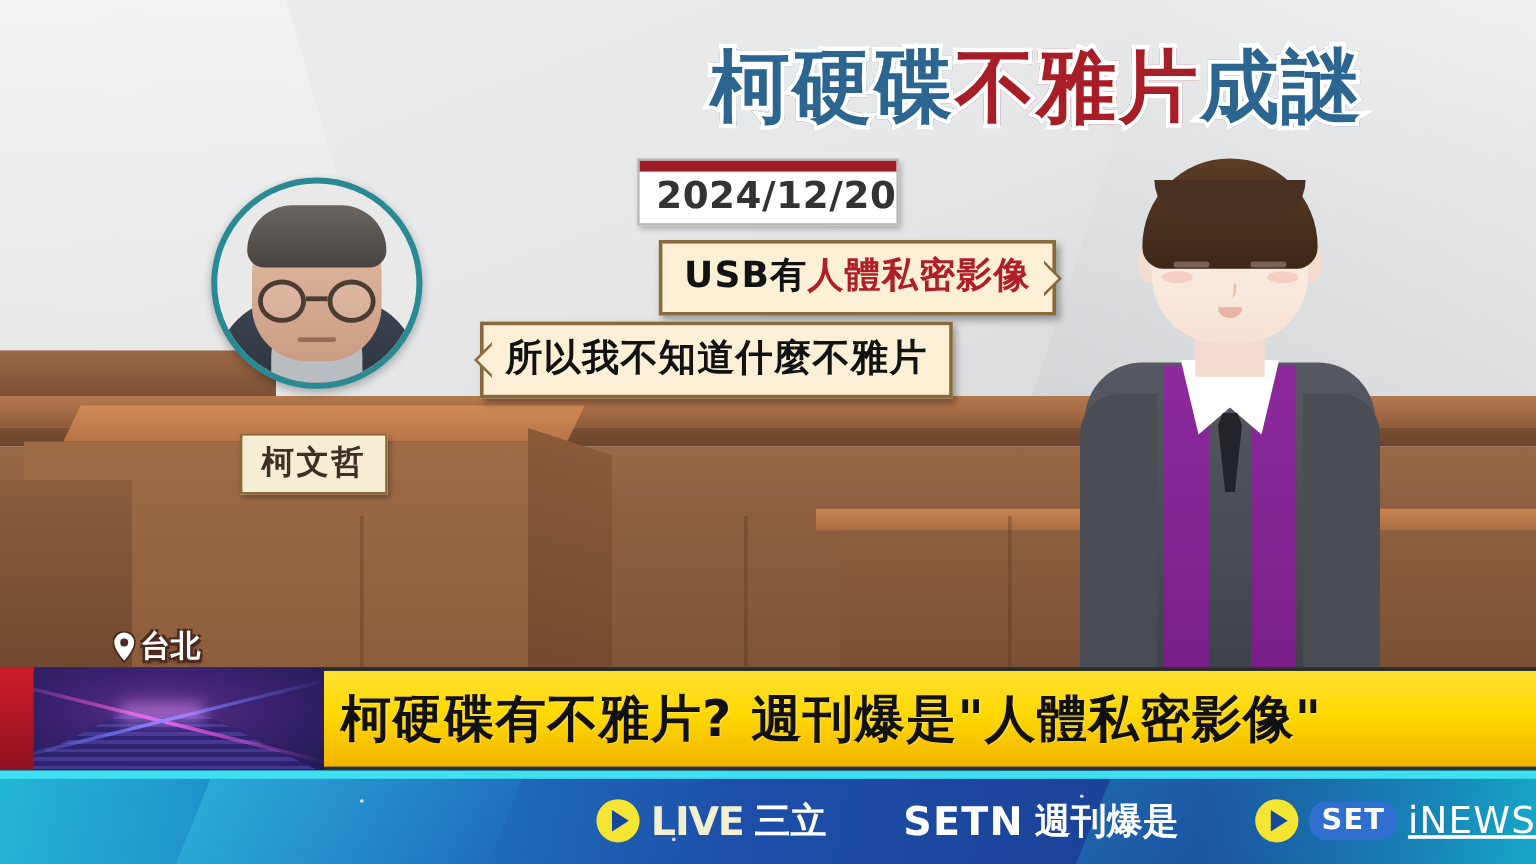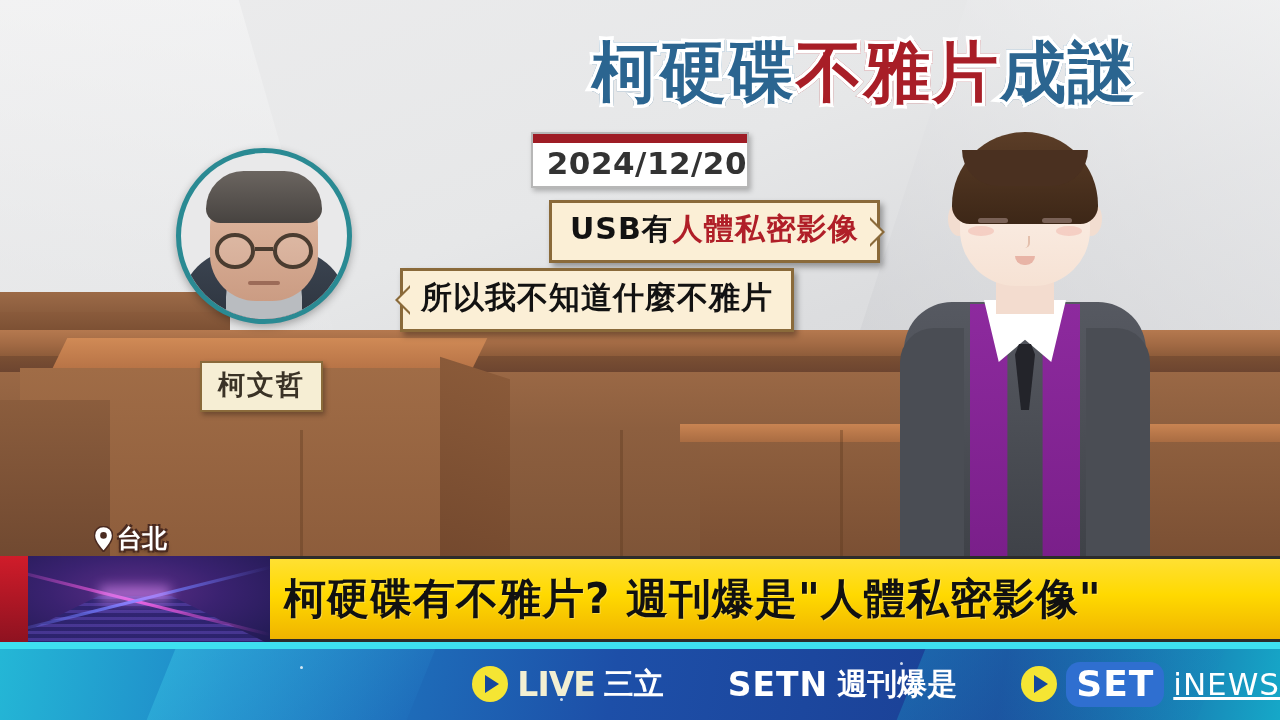--- a/index.html
+++ b/index.html
@@ -215,21 +215,21 @@
   .play-circle { width:36px; height:36px; border-radius:50%; background:#f5e533;
      display:flex; align-items:center; justify-content:center; }
   .play-tri { width:0; height:0; border-left:14px solid #15479c;
      border-top:9px solid transparent; border-bottom:9px solid transparent; margin-left:4px; }
   .logo-live { font-size:33px; font-weight:700; color:#f2efd2; letter-spacing:-1px;
      font-family:"DejaVu Sans","Liberation Sans",sans-serif; }
   .logo-cn { font-size:30px; font-weight:700; color:#ffffff; letter-spacing:0;
      font-family:Liberation Mono, monospace; }
   .logo-setn { font-size:33px; font-weight:700; color:#ffffff; letter-spacing:1px;
      font-family:"DejaVu Sans","Liberation Sans",sans-serif; }
-  .logo-mark { font-size:36px; font-weight:700; color:#ffffff;
+  .logo-mark { font-size:24px; font-weight:700; color:#ffffff;
      background:#2f6fd0; border-radius:14px; padding:1px 10px 3px; letter-spacing:1px;
      font-family:"DejaVu Sans","Liberation Sans",sans-serif; }
   .logo-inews { font-size:31px; font-weight:400; color:#ffffff; letter-spacing:1px;
      font-family:"DejaVu Sans","Liberation Sans",sans-serif;text-decoration:underline; }
   .star { position:absolute; width:3px; height:3px; background:rgba(255,255,255,.8);
      border-radius:50%; }
 </style>
 </head>
 <body>
 

